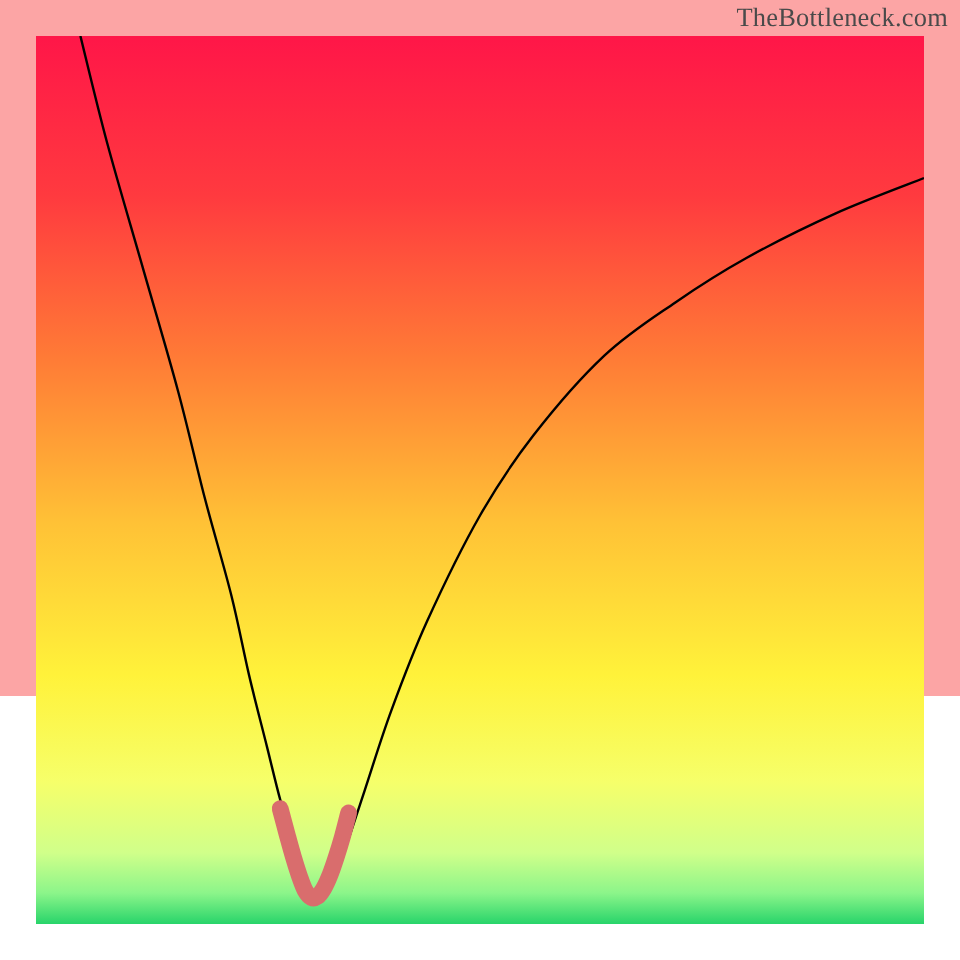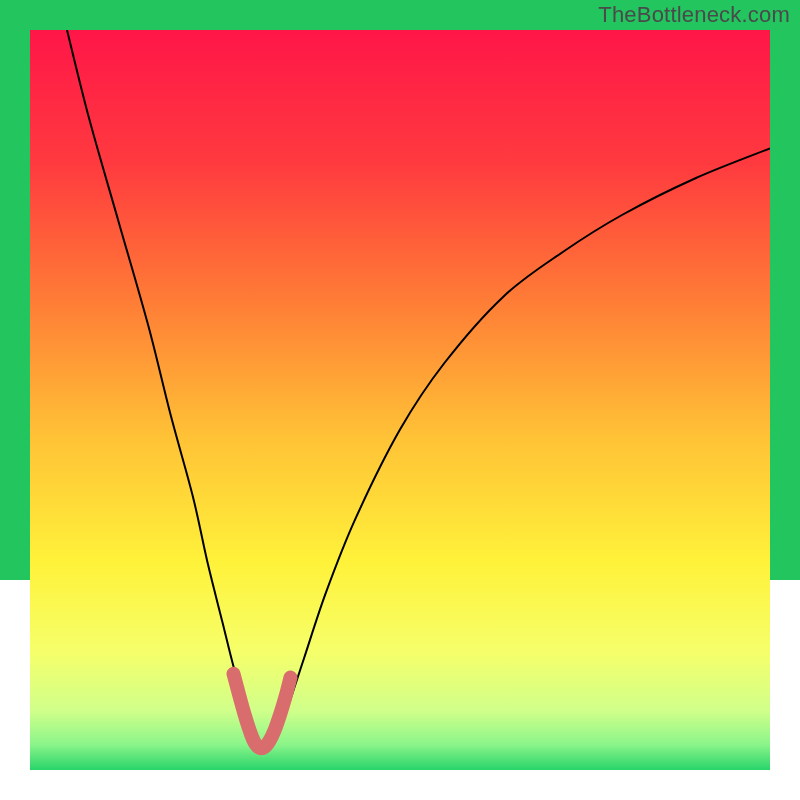--- a/index.html
+++ b/index.html
@@ -6,23 +6,24 @@
     margin: 0;
     padding: 0;
     width: 800px;
     height: 800px;
     overflow: hidden;
     font-family: Arial, Helvetica, sans-serif;
   }
   .frame {
     width: 800px;
     height: 580px;
-    background: #22c55e;
+    background: #fca5a5;
     position: relative;
     box-sizing: border-box;
+    font-family: Liberation Serif, serif;
   }
   .watermark {
     position: absolute;
     top: 2px;
     right: 10px;
     color: #4a4a4a;
     font-size: 22px;
     font-weight: 500;
     letter-spacing: 0.2px;
     z-index: 10;

